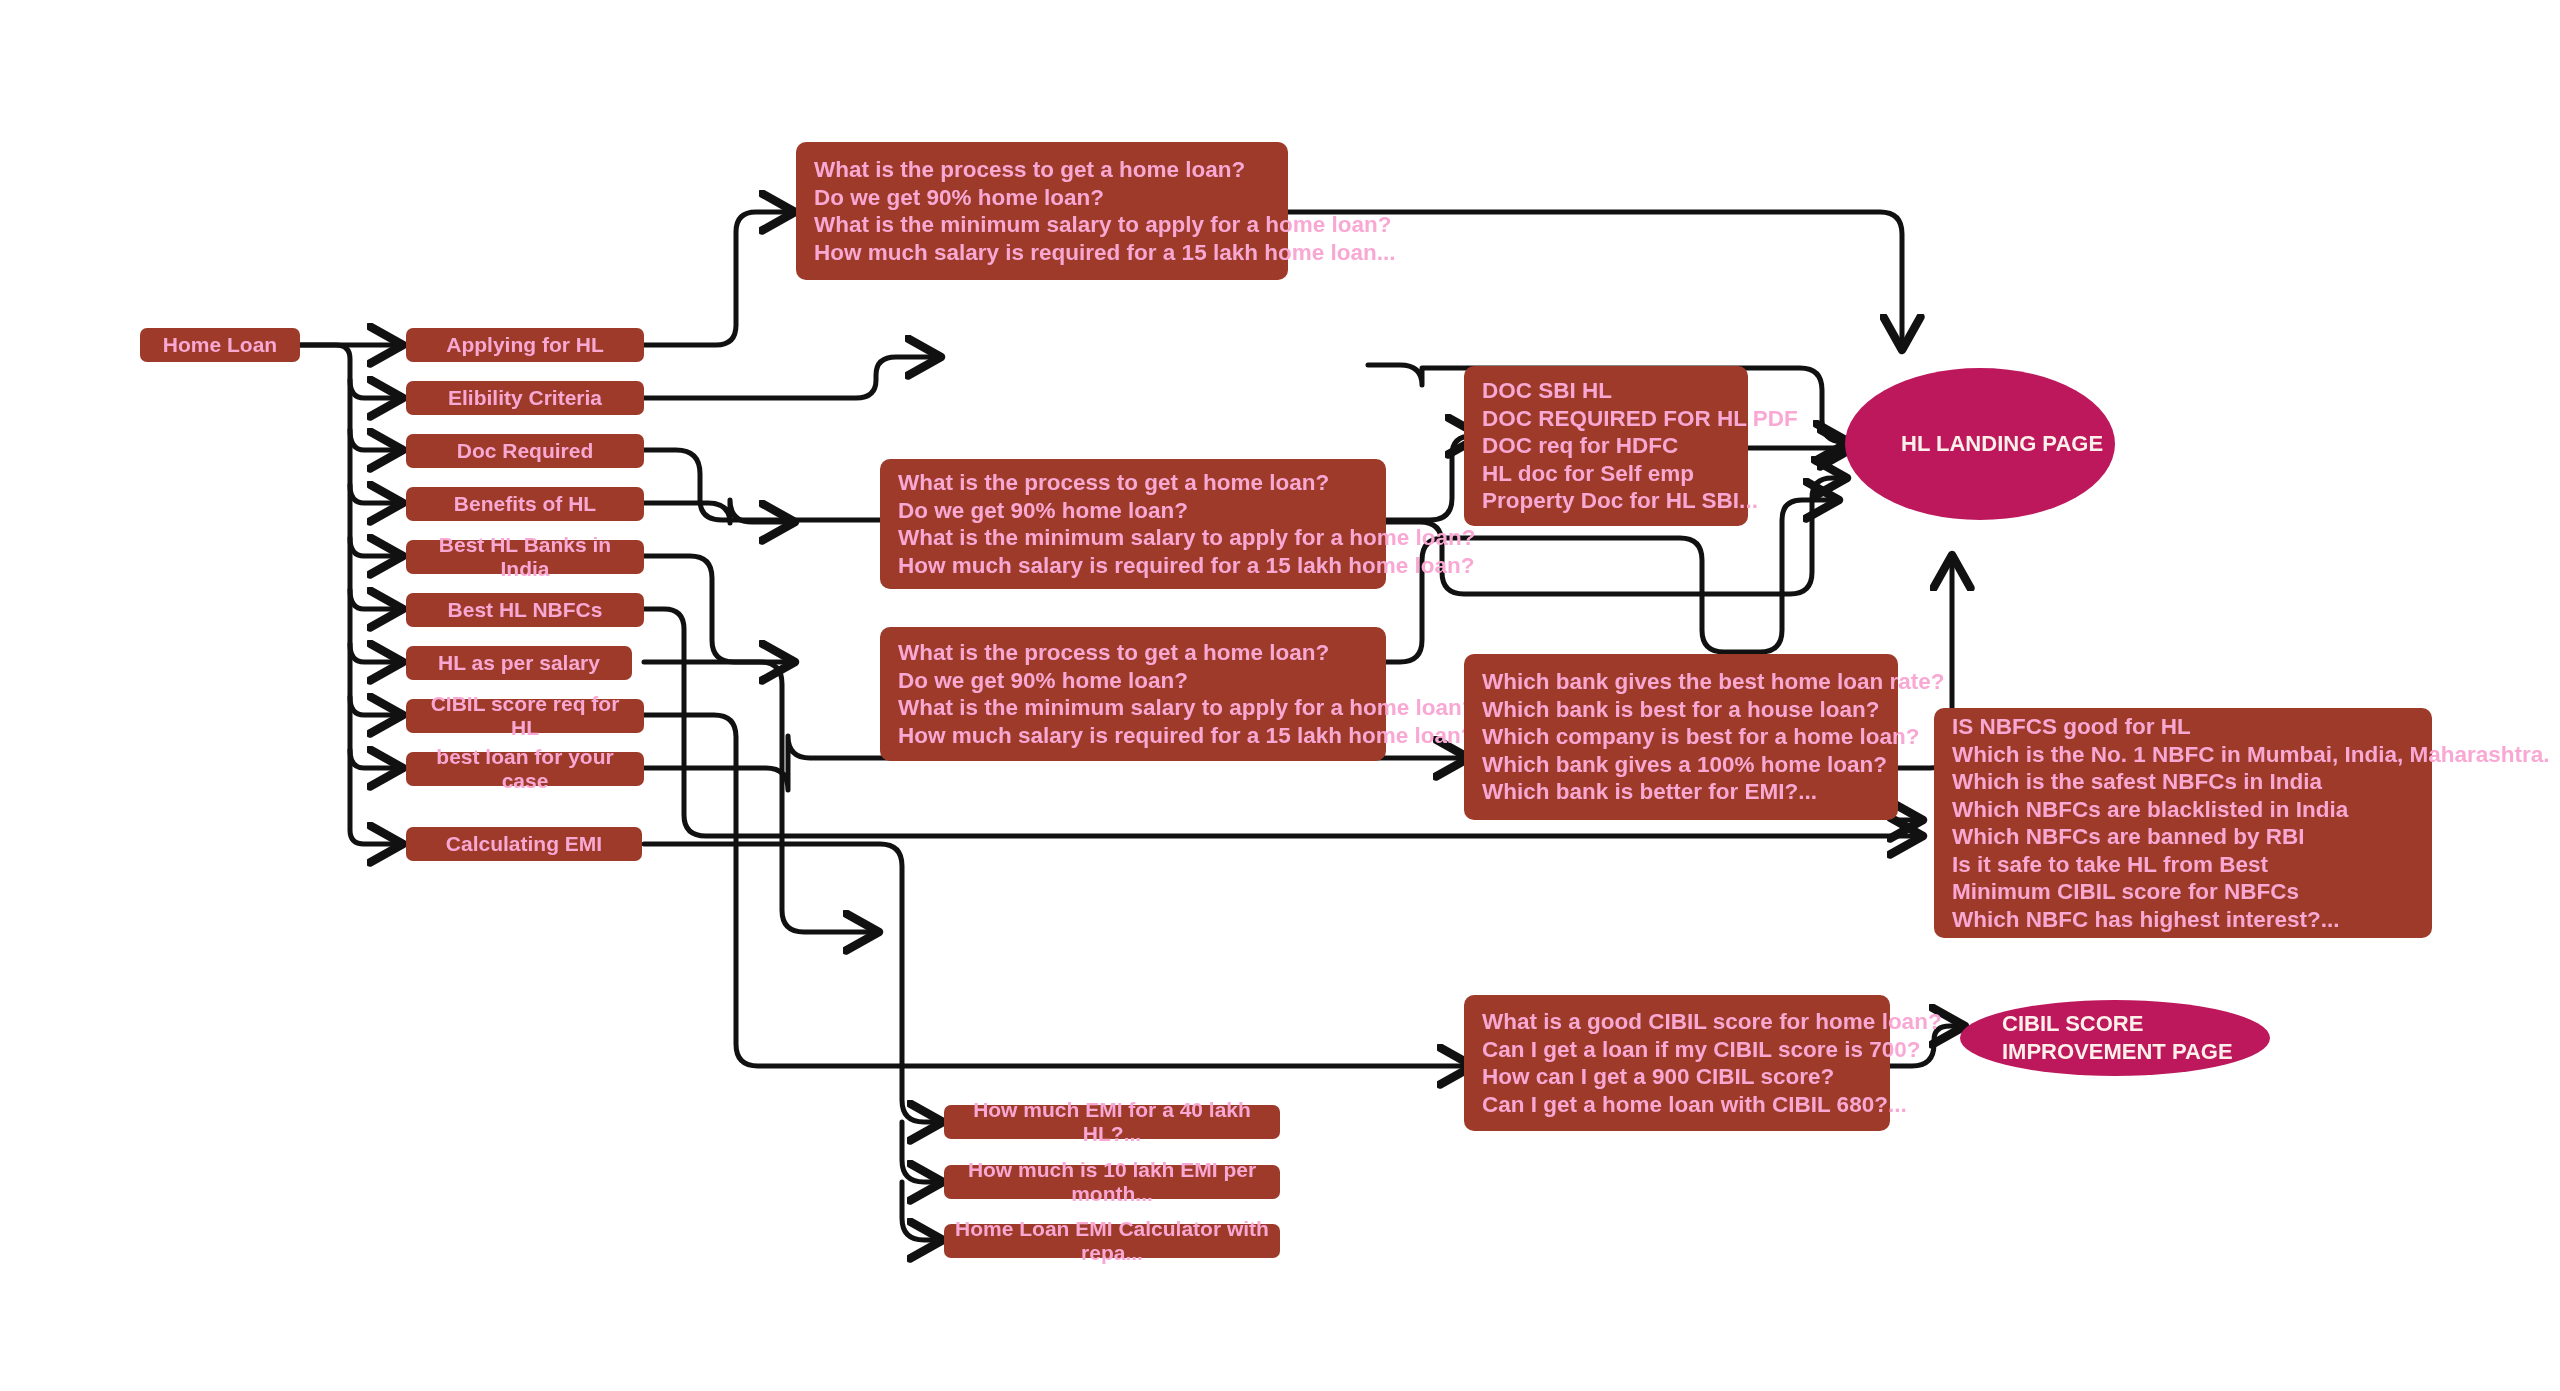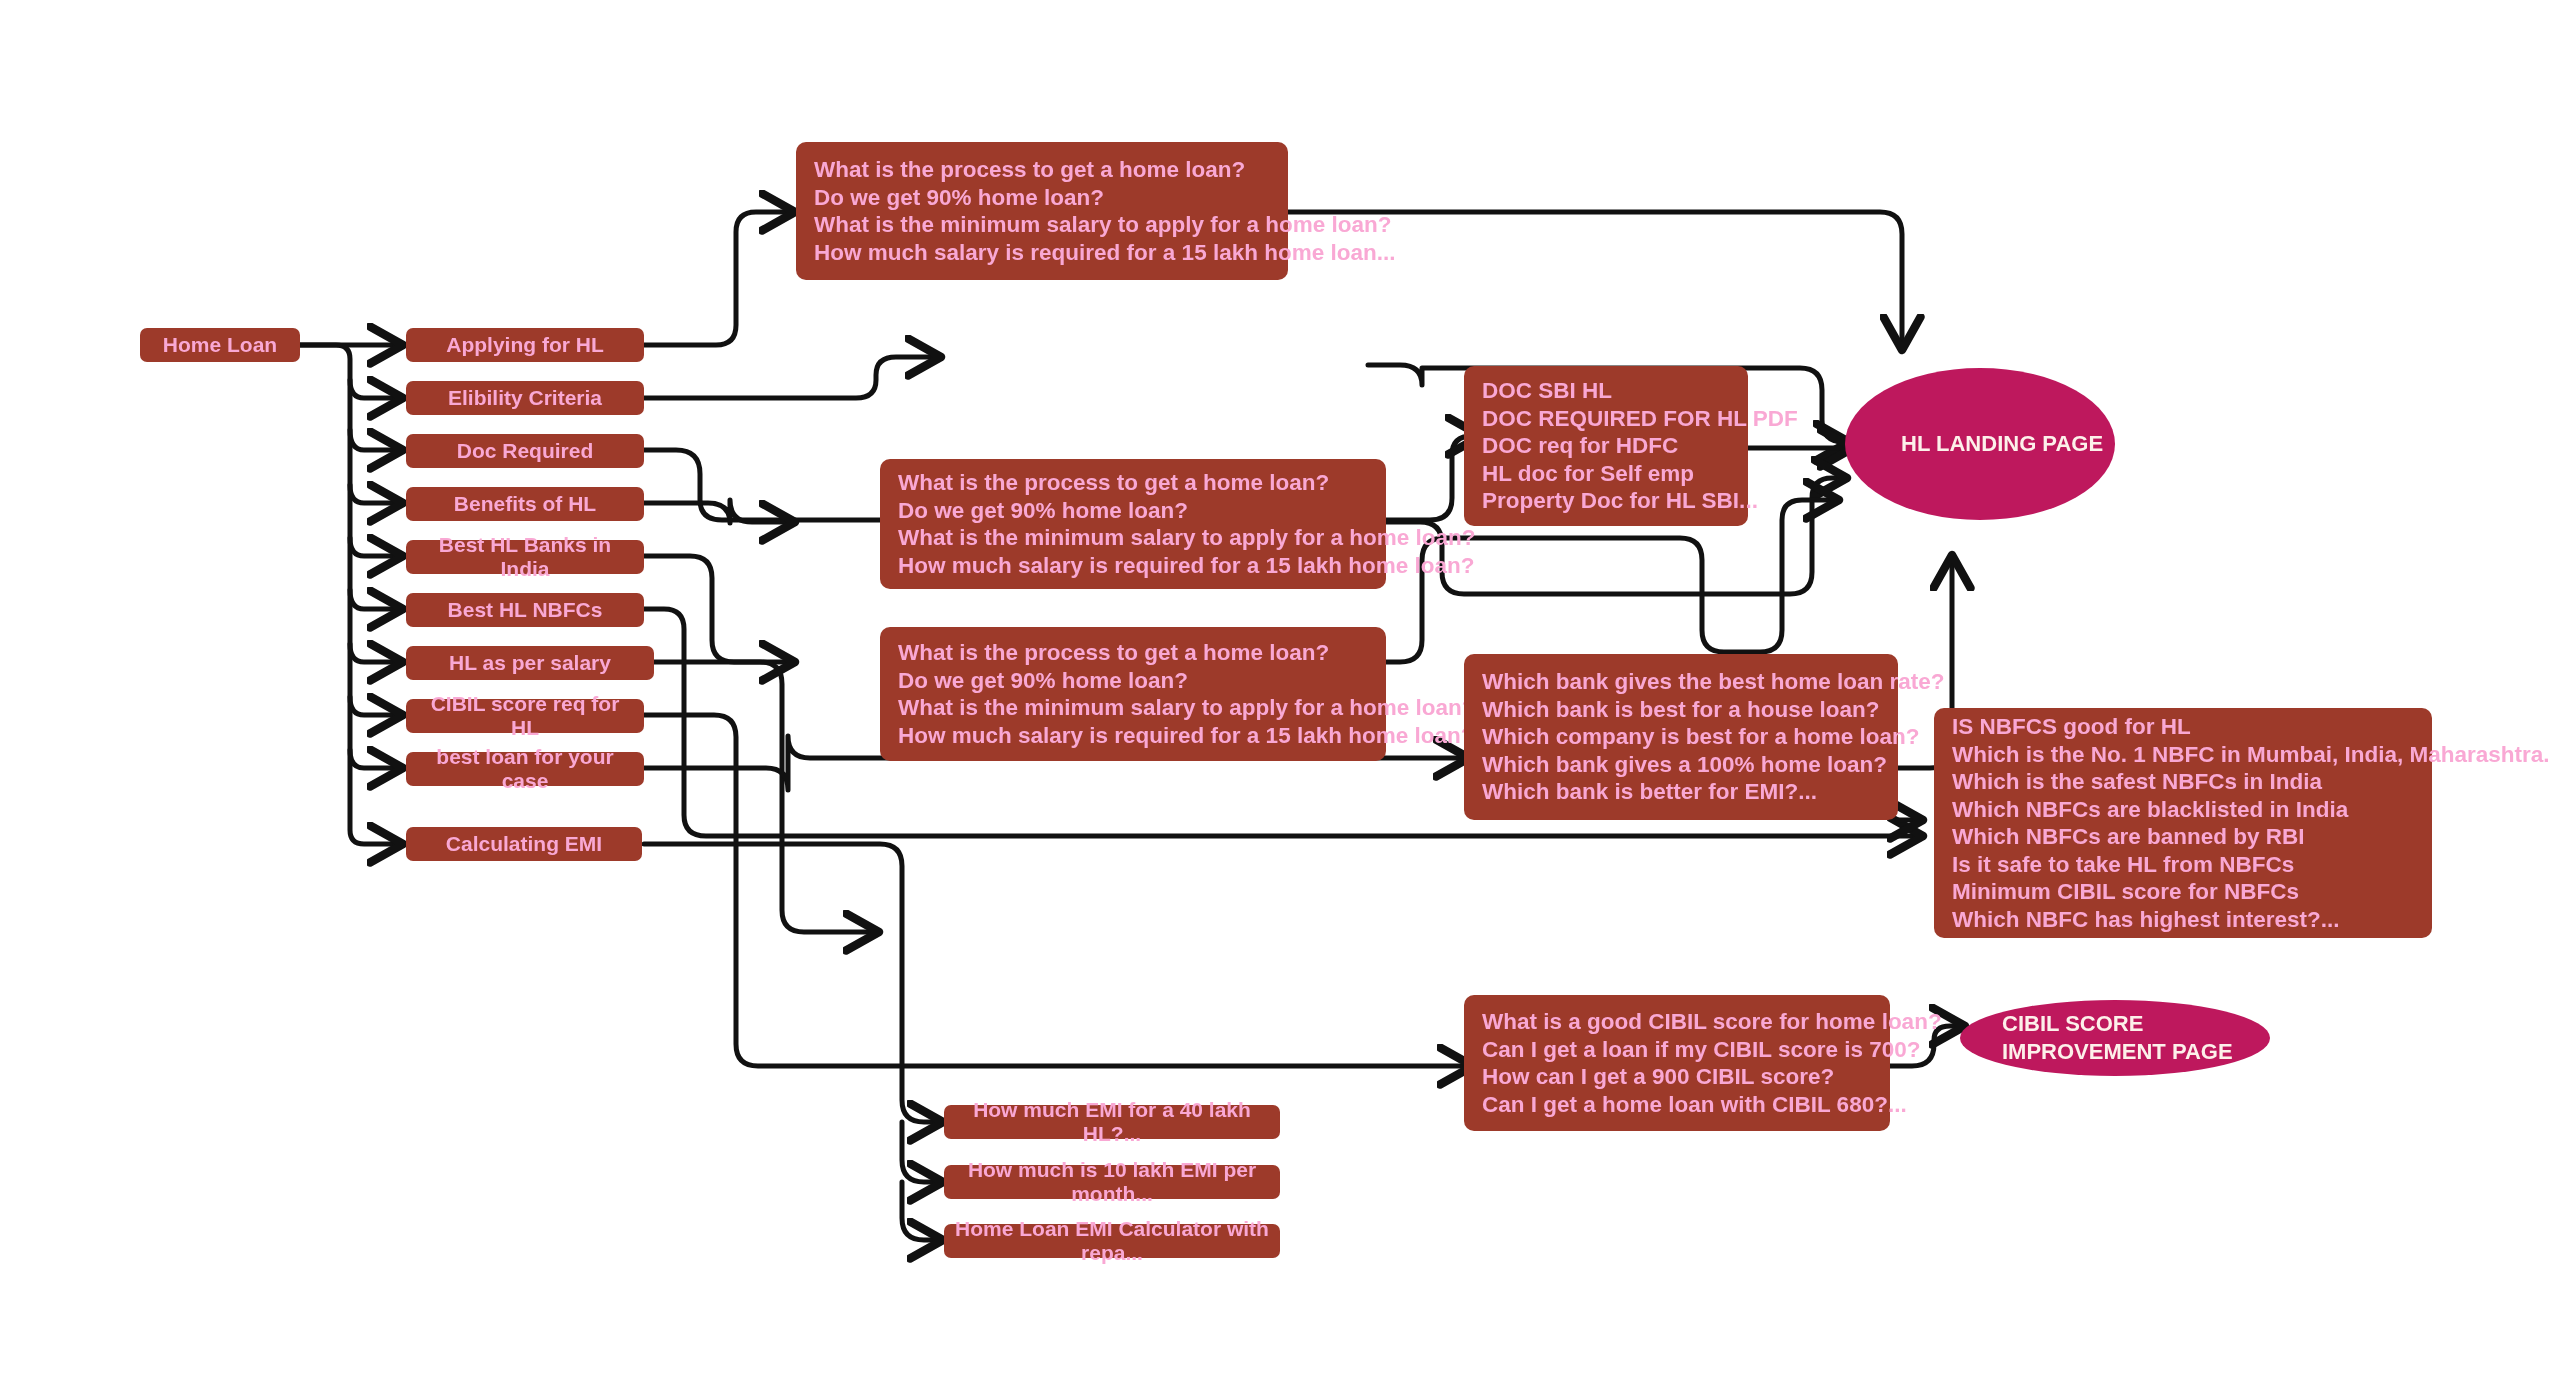--- a/index.html
+++ b/index.html
@@ -162,21 +162,21 @@
   </div>
   <div class="node pill center" style="left:406px; top:487px; width:238px; height:34px;">
     <span style="width:100%;">Benefits of HL</span>
   </div>
   <div class="node pill center" style="left:406px; top:540px; width:238px; height:34px;">
     <span style="width:100%;">Best HL Banks in India</span>
   </div>
   <div class="node pill center" style="left:406px; top:593px; width:238px; height:34px;">
     <span style="width:100%;">Best HL NBFCs</span>
   </div>
-  <div class="node pill center" style="left:406px; top:646px; width:248px; height:34px;">
+  <div class="node pill center" style="left:406px; top:646px; width:226px; height:34px;">
     <span style="width:100%;">HL as per salary</span>
   </div>
   <div class="node pill center" style="left:406px; top:699px; width:238px; height:34px;">
     <span style="width:100%;">CIBIL score req for HL</span>
   </div>
   <div class="node pill center" style="left:406px; top:752px; width:238px; height:34px;">
     <span style="width:100%;">best loan for your case</span>
   </div>
   <div class="node pill center" style="left:406px; top:827px; width:236px; height:34px;">
     <span style="width:100%;">Calculating EMI</span>
@@ -219,21 +219,21 @@
     <div class="line">Which bank gives a 100% home loan?</div>
     <div class="line">Which bank is better for EMI?...</div>
   </div>
 
   <div class="node panel" style="left:1934px; top:708px; width:498px; height:230px;">
     <div class="line">IS NBFCS good for HL</div>
     <div class="line">Which is the No. 1 NBFC in Mumbai, India, Maharashtra.</div>
     <div class="line">Which is the safest NBFCs in India</div>
     <div class="line">Which NBFCs are blacklisted in India</div>
     <div class="line">Which NBFCs are banned by RBI</div>
-    <div class="line">Is it safe to take HL from NBFCs</div>
+    <div class="line">Is it safe to take HL from Best</div>
     <div class="line">Minimum CIBIL score for NBFCs</div>
     <div class="line">Which NBFC has highest interest?...</div>
   </div>
 
 
   <div class="node panel" style="left:1464px; top:995px; width:426px; height:136px;">
     <div class="line">What is a good CIBIL score for home loan?</div>
     <div class="line">Can I get a loan if my CIBIL score is 700?</div>
     <div class="line">How can I get a 900 CIBIL score?</div>
     <div class="line">Can I get a home loan with CIBIL 680?...</div>

